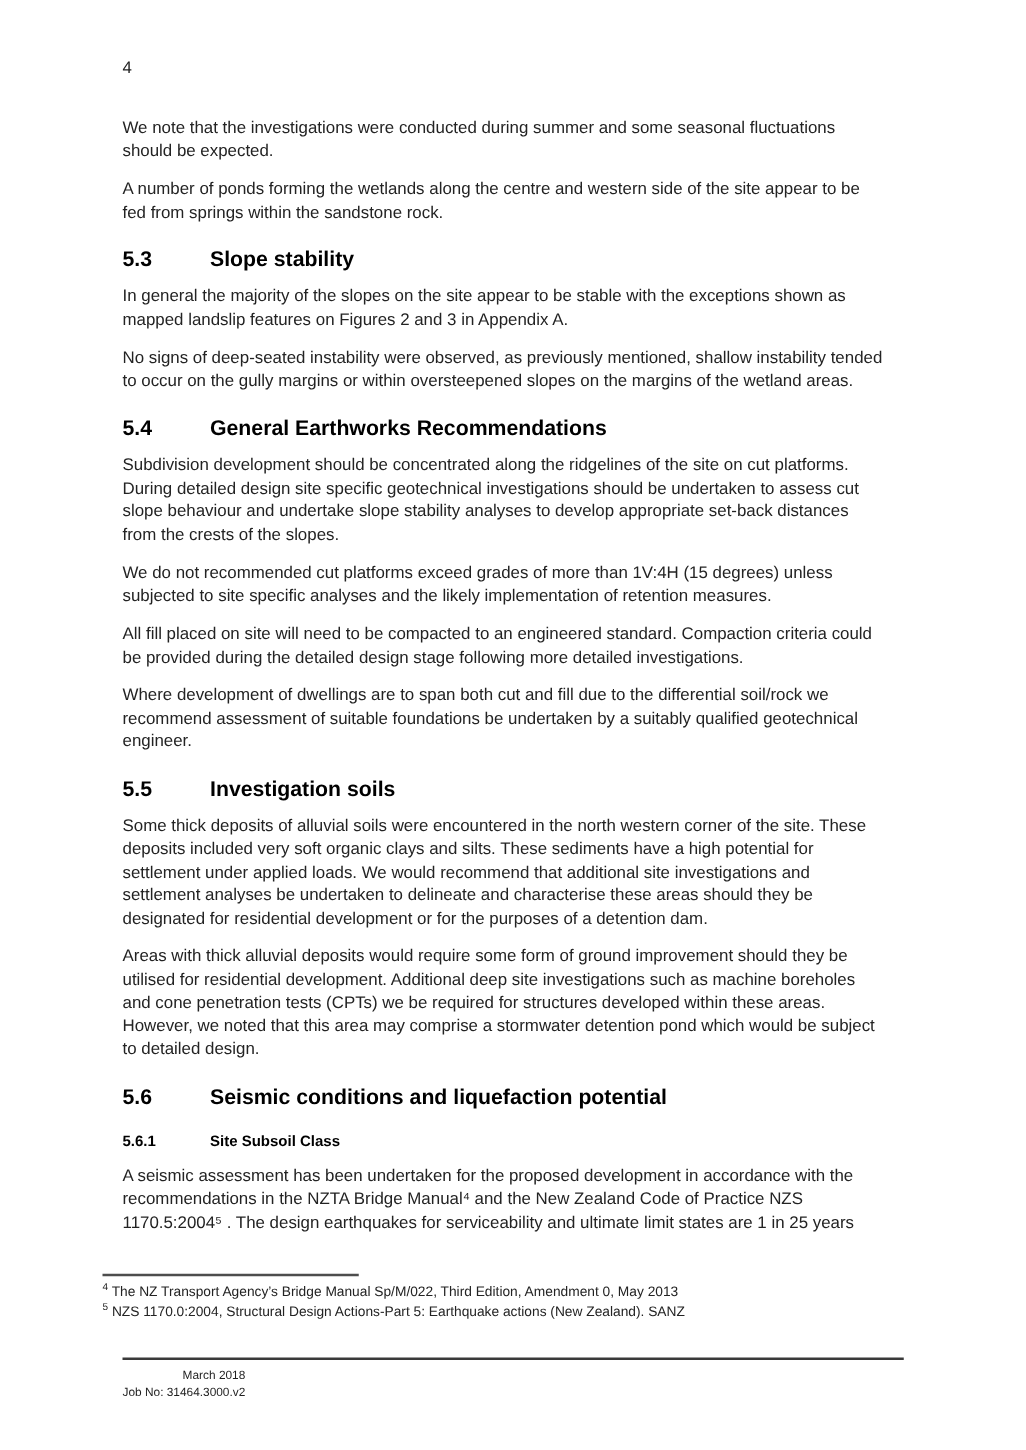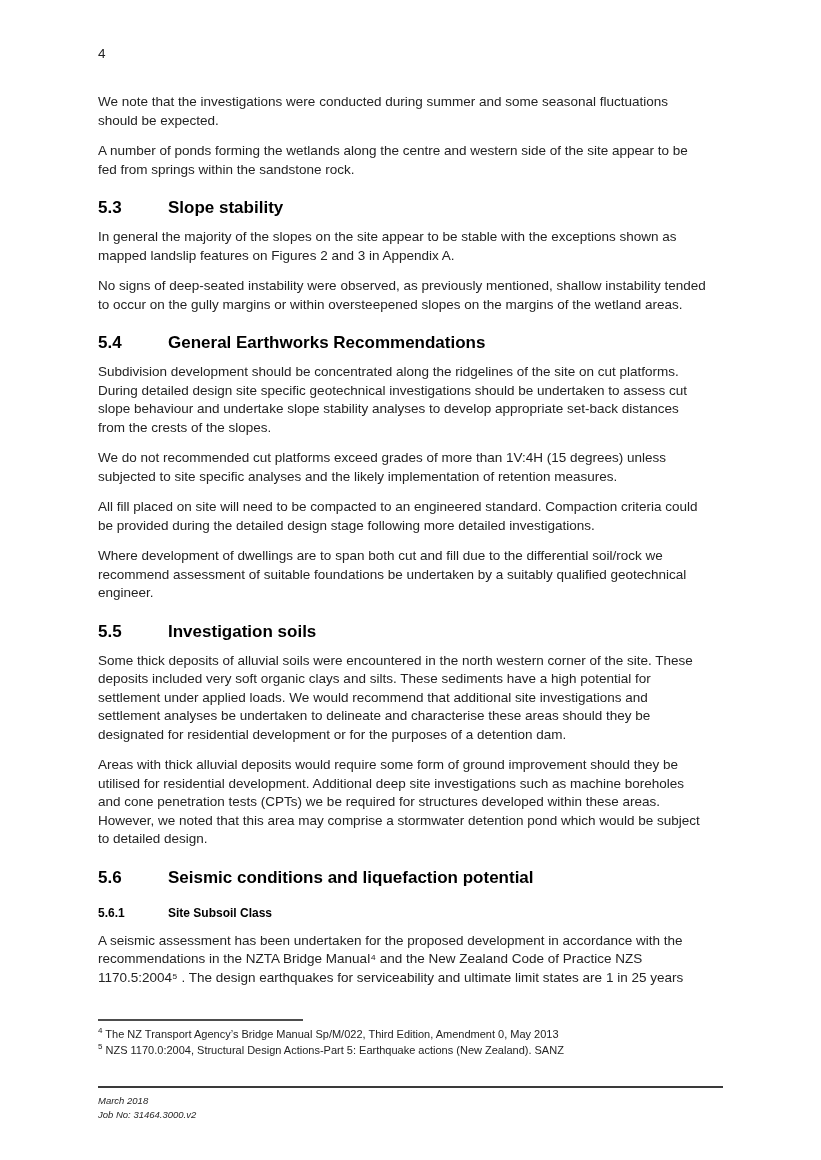--- a/index.html
+++ b/index.html
@@ -48,21 +48,21 @@
     color: #000000;
     margin: 16px 0 9px 0;
     line-height: 19px;
   }
   .h-num {
     display: inline-block;
     width: 70px;
   }
   .footnotes {
     position: absolute;
-    left: 98px;
+    left: 82px;
     top: 1019px;
     width: 625px;
     font-size: 11px;
     line-height: 16px;
     color: #232323;
   }
   .footnote-separator {
     width: 205px;
     border-top: 2px solid #4d4d4d;
     margin-bottom: 5px;
@@ -79,21 +79,21 @@
     border-top: 2px solid #3a3a3a;
     padding-top: 6px;
     display: flex;
     justify-content: space-between;
     align-items: flex-start;
     font-size: 9.5px;
     line-height: 14px;
     color: #1f1f1f;
   }
   .footer-left { max-width: 78%; }
-  .footer-right { text-align: left; white-space: nowrap; font-style: italic; }
+  .footer-right { text-align: right; white-space: nowrap; }
   .footer-company { font-weight: bold; }
 </style>
 </head>
 <body>
 
 <div class="page">
 
   <div class="content">
     <div class="page-number">4</div>
     <div id="blocks">

